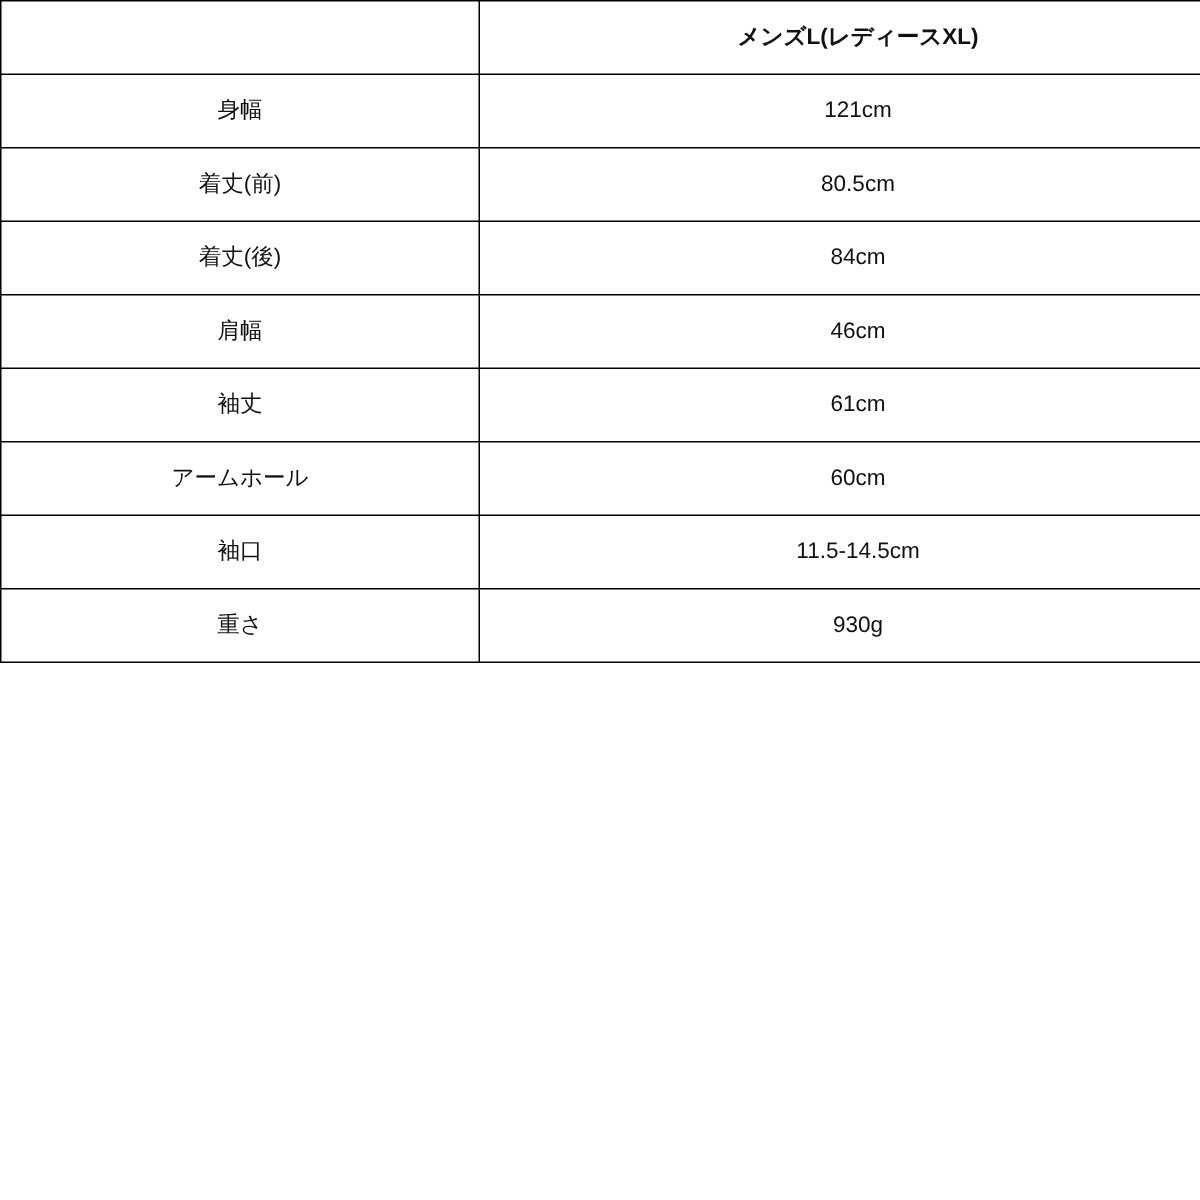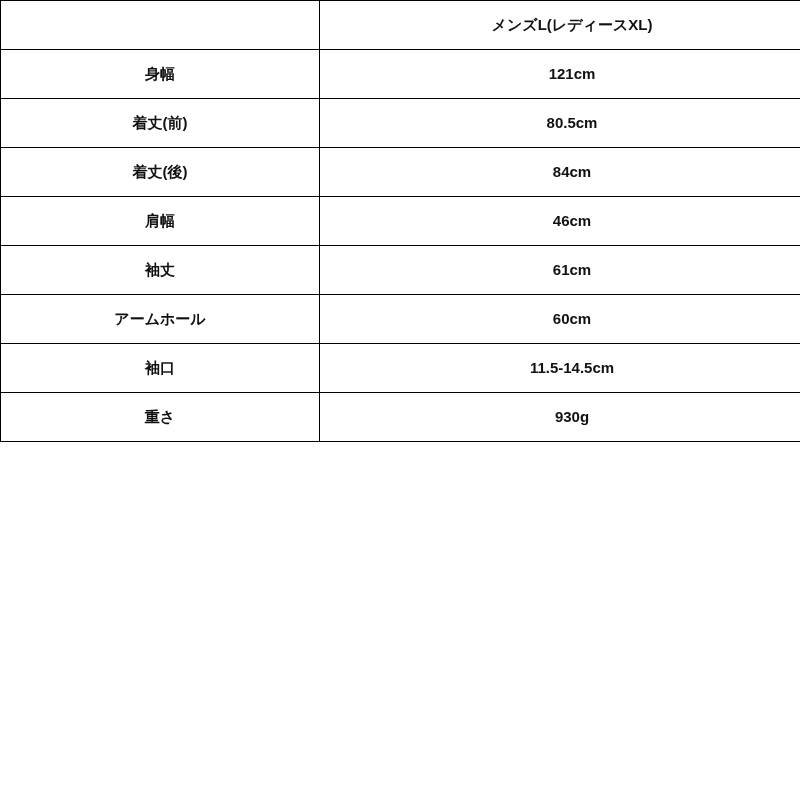--- a/index.html
+++ b/index.html
@@ -22,21 +22,20 @@
   }
 
   #size-table td {
     border: 1px solid #000000;
     padding: 0 6px;
     text-align: center;
     vertical-align: middle;
     font-size: 15px;
     color: #111111;
     line-height: 1.3;
-    font-weight: bold;
   }
 
   #size-table td.label-cell {
     width: 306px;
   }
 
   #size-table td.value-cell {
     width: 492px;
   }
 

